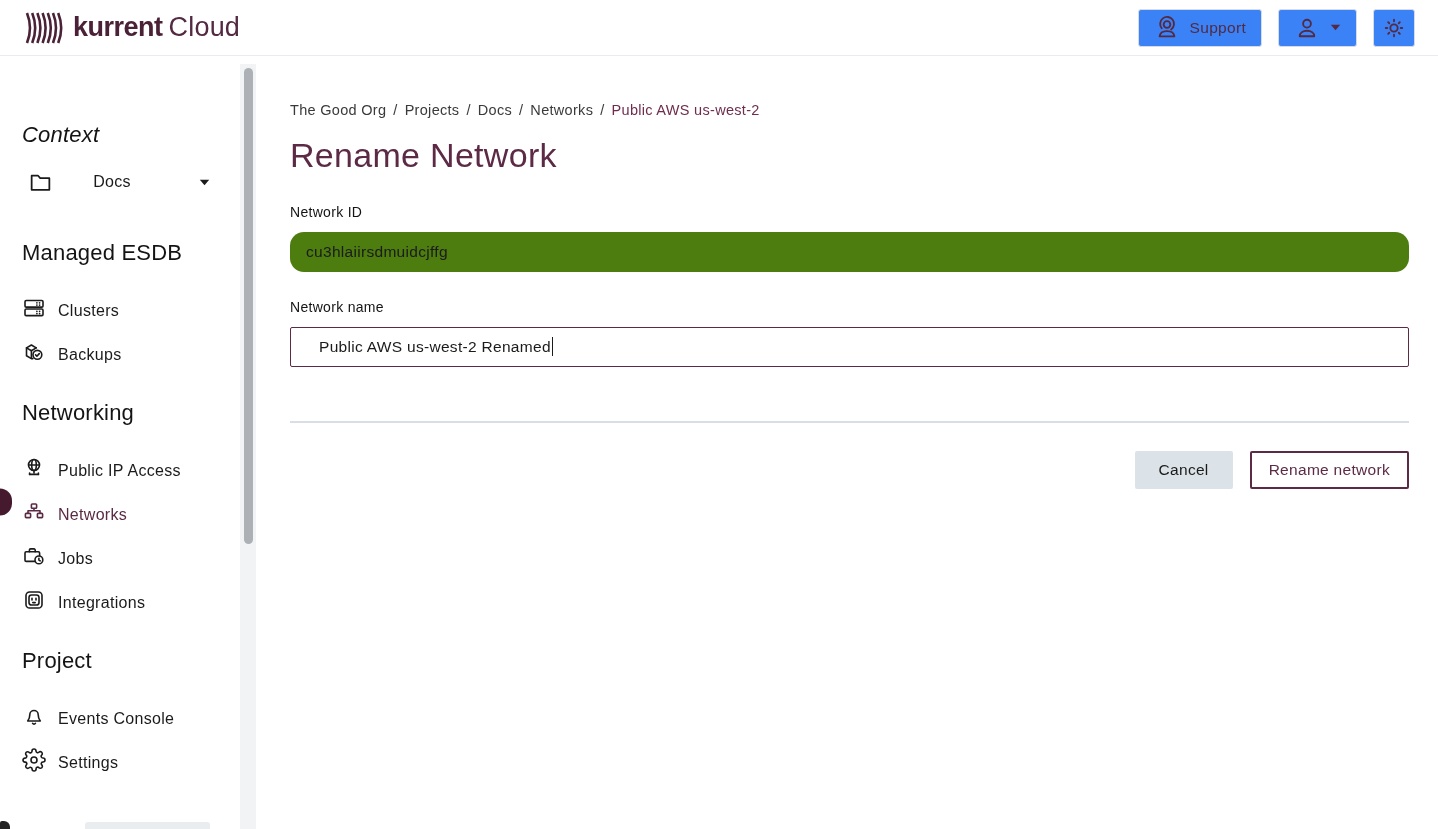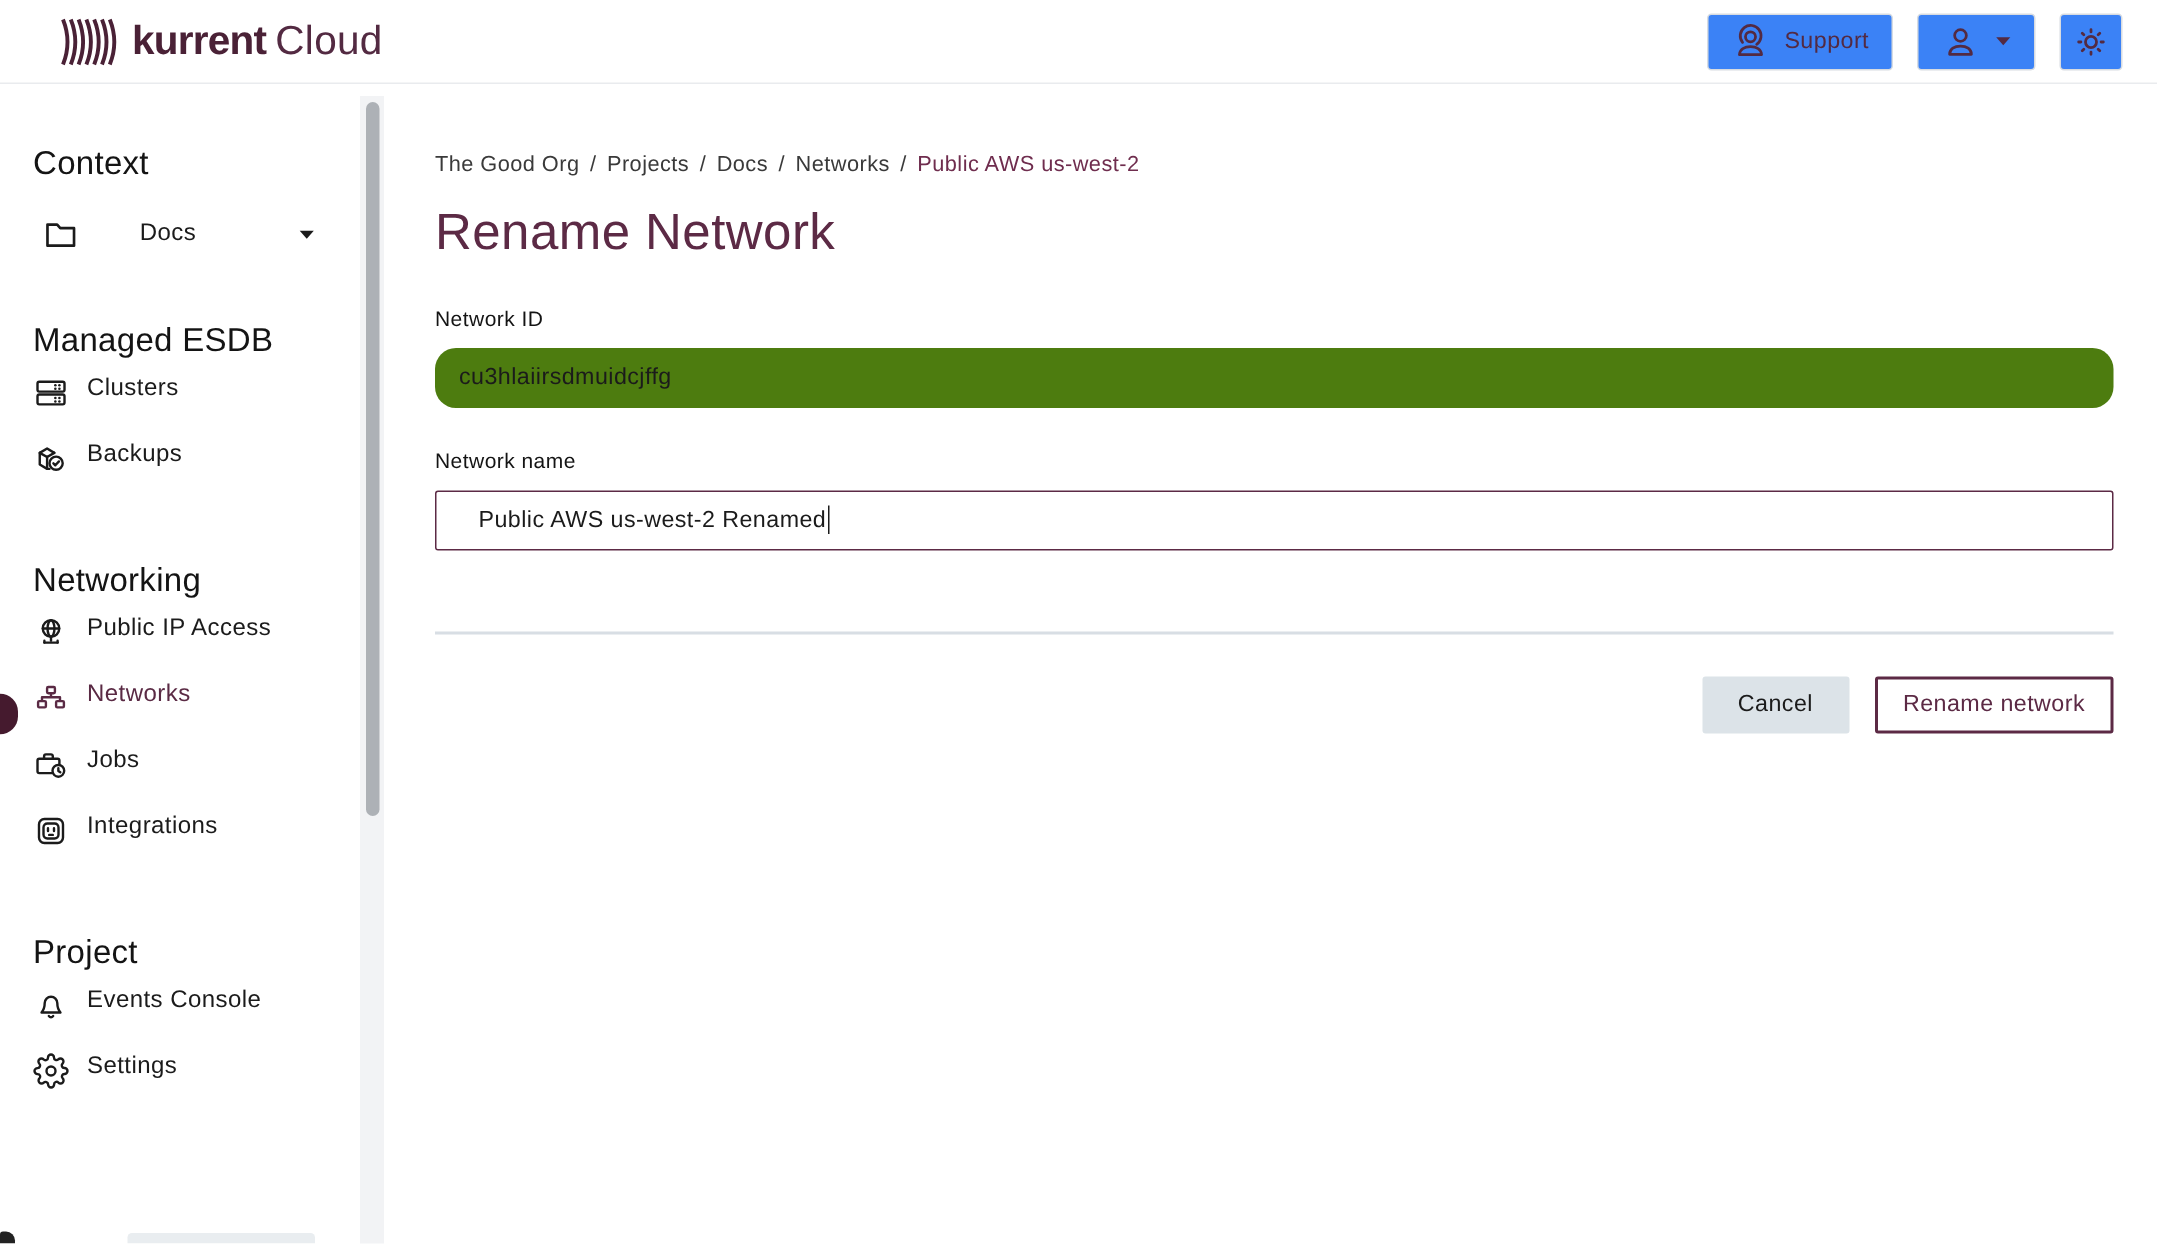--- a/index.html
+++ b/index.html
@@ -10,21 +10,21 @@
     background:#ffffff; color:#1b1b1b;
     position:relative;
   }
   svg { display:block; }
 
   
   .topbar {
     position:absolute; top:0; left:0; width:1438px; height:56px;
     background:#fff; border-bottom:1px solid #e9ebee;
     display:flex; align-items:center; justify-content:space-between;
-    padding:0 23px 0 39px;
+    padding:0 23px 0 24px;
   }
   .logo { display:flex; align-items:center; gap:7px; cursor:pointer; }
   .logo-text { font-size:27px; color:#4a2136; letter-spacing:.2px; }
   .logo-text .brand { font-weight:bold; letter-spacing:-.5px; }
   .logo-text .product { font-weight:normal; color:#532a42; margin-left:6px; }
   .topbar-actions { display:flex; align-items:center; gap:16px; }
   .tb-btn {
     display:flex; align-items:center; gap:10px; height:38px;
     border:1px solid #d8dce1; border-radius:3px; background:#3b82f6;
     color:#532a42; font-size:15.5px; letter-spacing:.3px;
@@ -33,29 +33,29 @@
   .tb-btn.icon-only { padding:0 7px; }
 
   
   .sidebar {
     position:absolute; top:64px; left:0; width:240px; bottom:0;
     background:#fff; overflow:hidden;
   }
   .side-heading {
     font-size:22px; color:#141414; margin:36px 0 10px 22px; letter-spacing:.2px;
   }
-  .side-heading:first-child { margin-top:32px; }
+  .side-heading:first-child { margin-top:58px;font-style:italic; }
   .context-row {
     display:flex; align-items:center; height:44px; cursor:pointer; margin-top:12px;
   }
   .context-row .icon { margin-left:28px; }
   .context-row .ctx-label { flex:1; text-align:center; font-size:16px; letter-spacing:.3px; }
   .context-row .caret { margin-right:30px; color:#1b1b1b; }
   .side-item {
-    display:flex; align-items:flex-start; gap:12px; height:44px;
+    display:flex; align-items:flex-end; gap:12px; height:44px;
     padding-left:22px; font-size:16px; letter-spacing:.3px;
     color:#1b1b1b; cursor:pointer; position:relative;
   }
   .side-item.active { color:#5a2a44; }
   .active-pill {
     position:absolute; left:0; top:50%; transform:translateY(-50%);
     width:12px; height:27px; background:#451a2e;
     border-radius:0 14px 14px 0;
   }
   .side-item .icon { flex:0 0 24px; }

